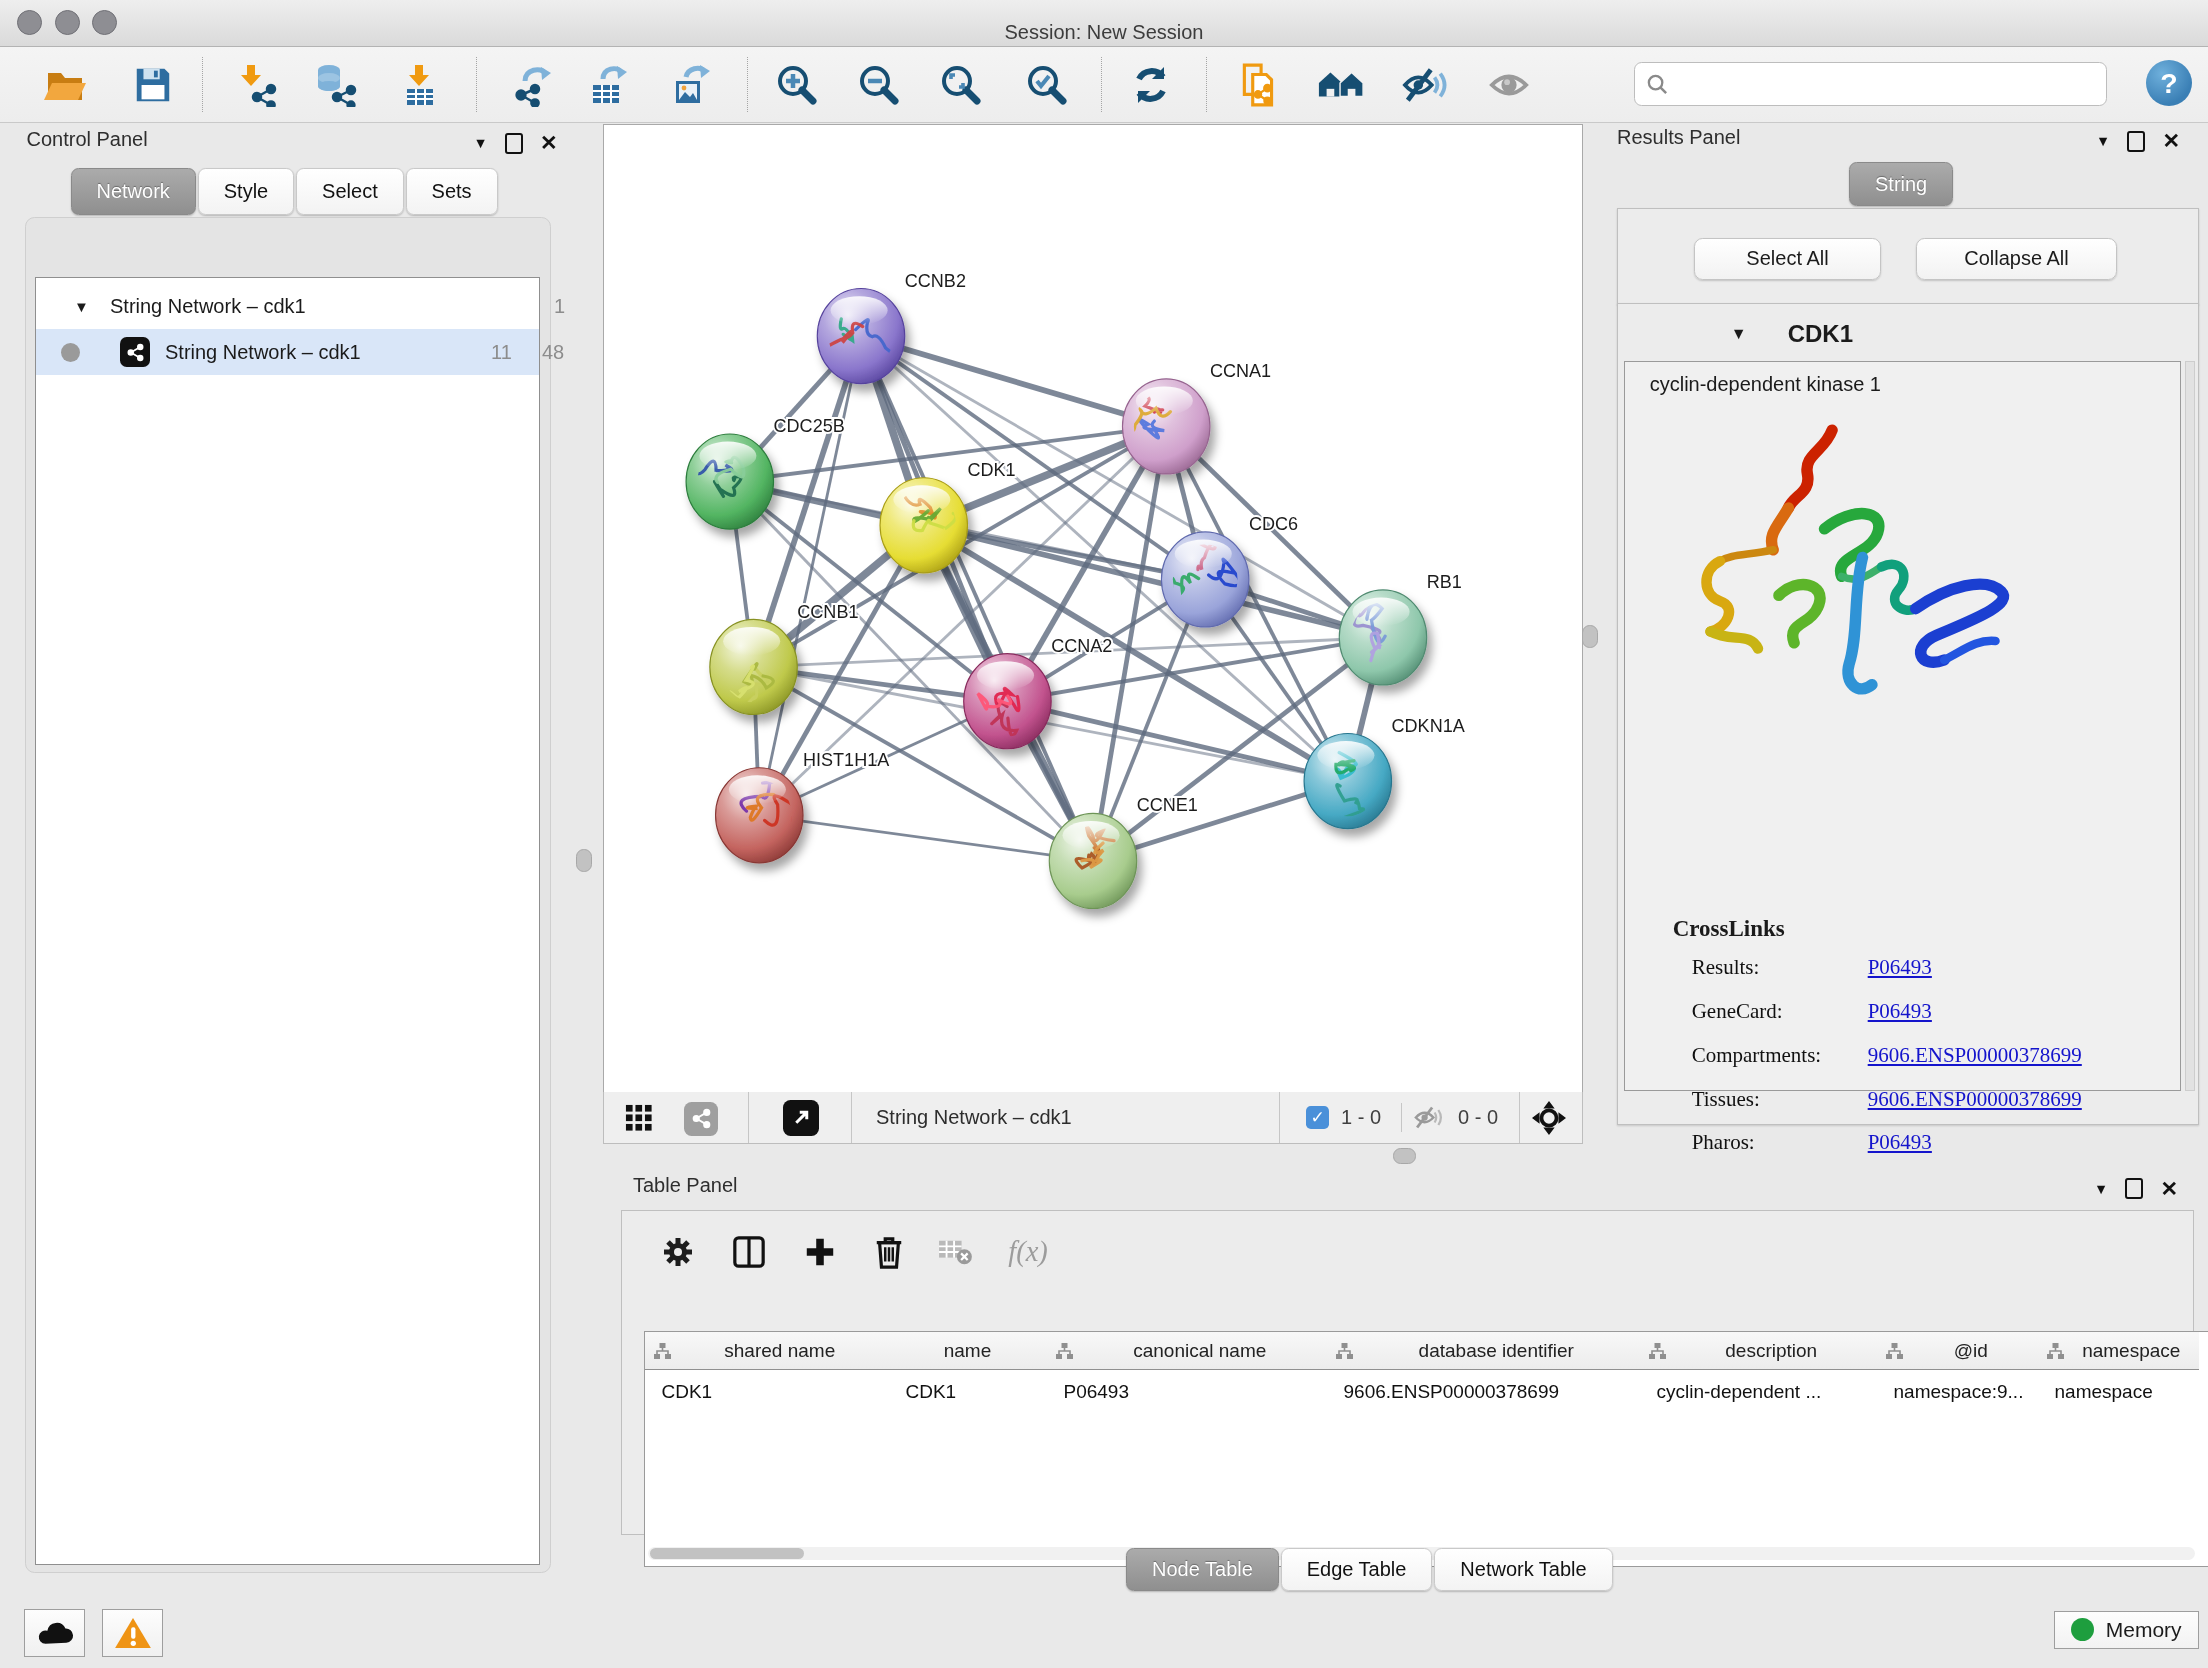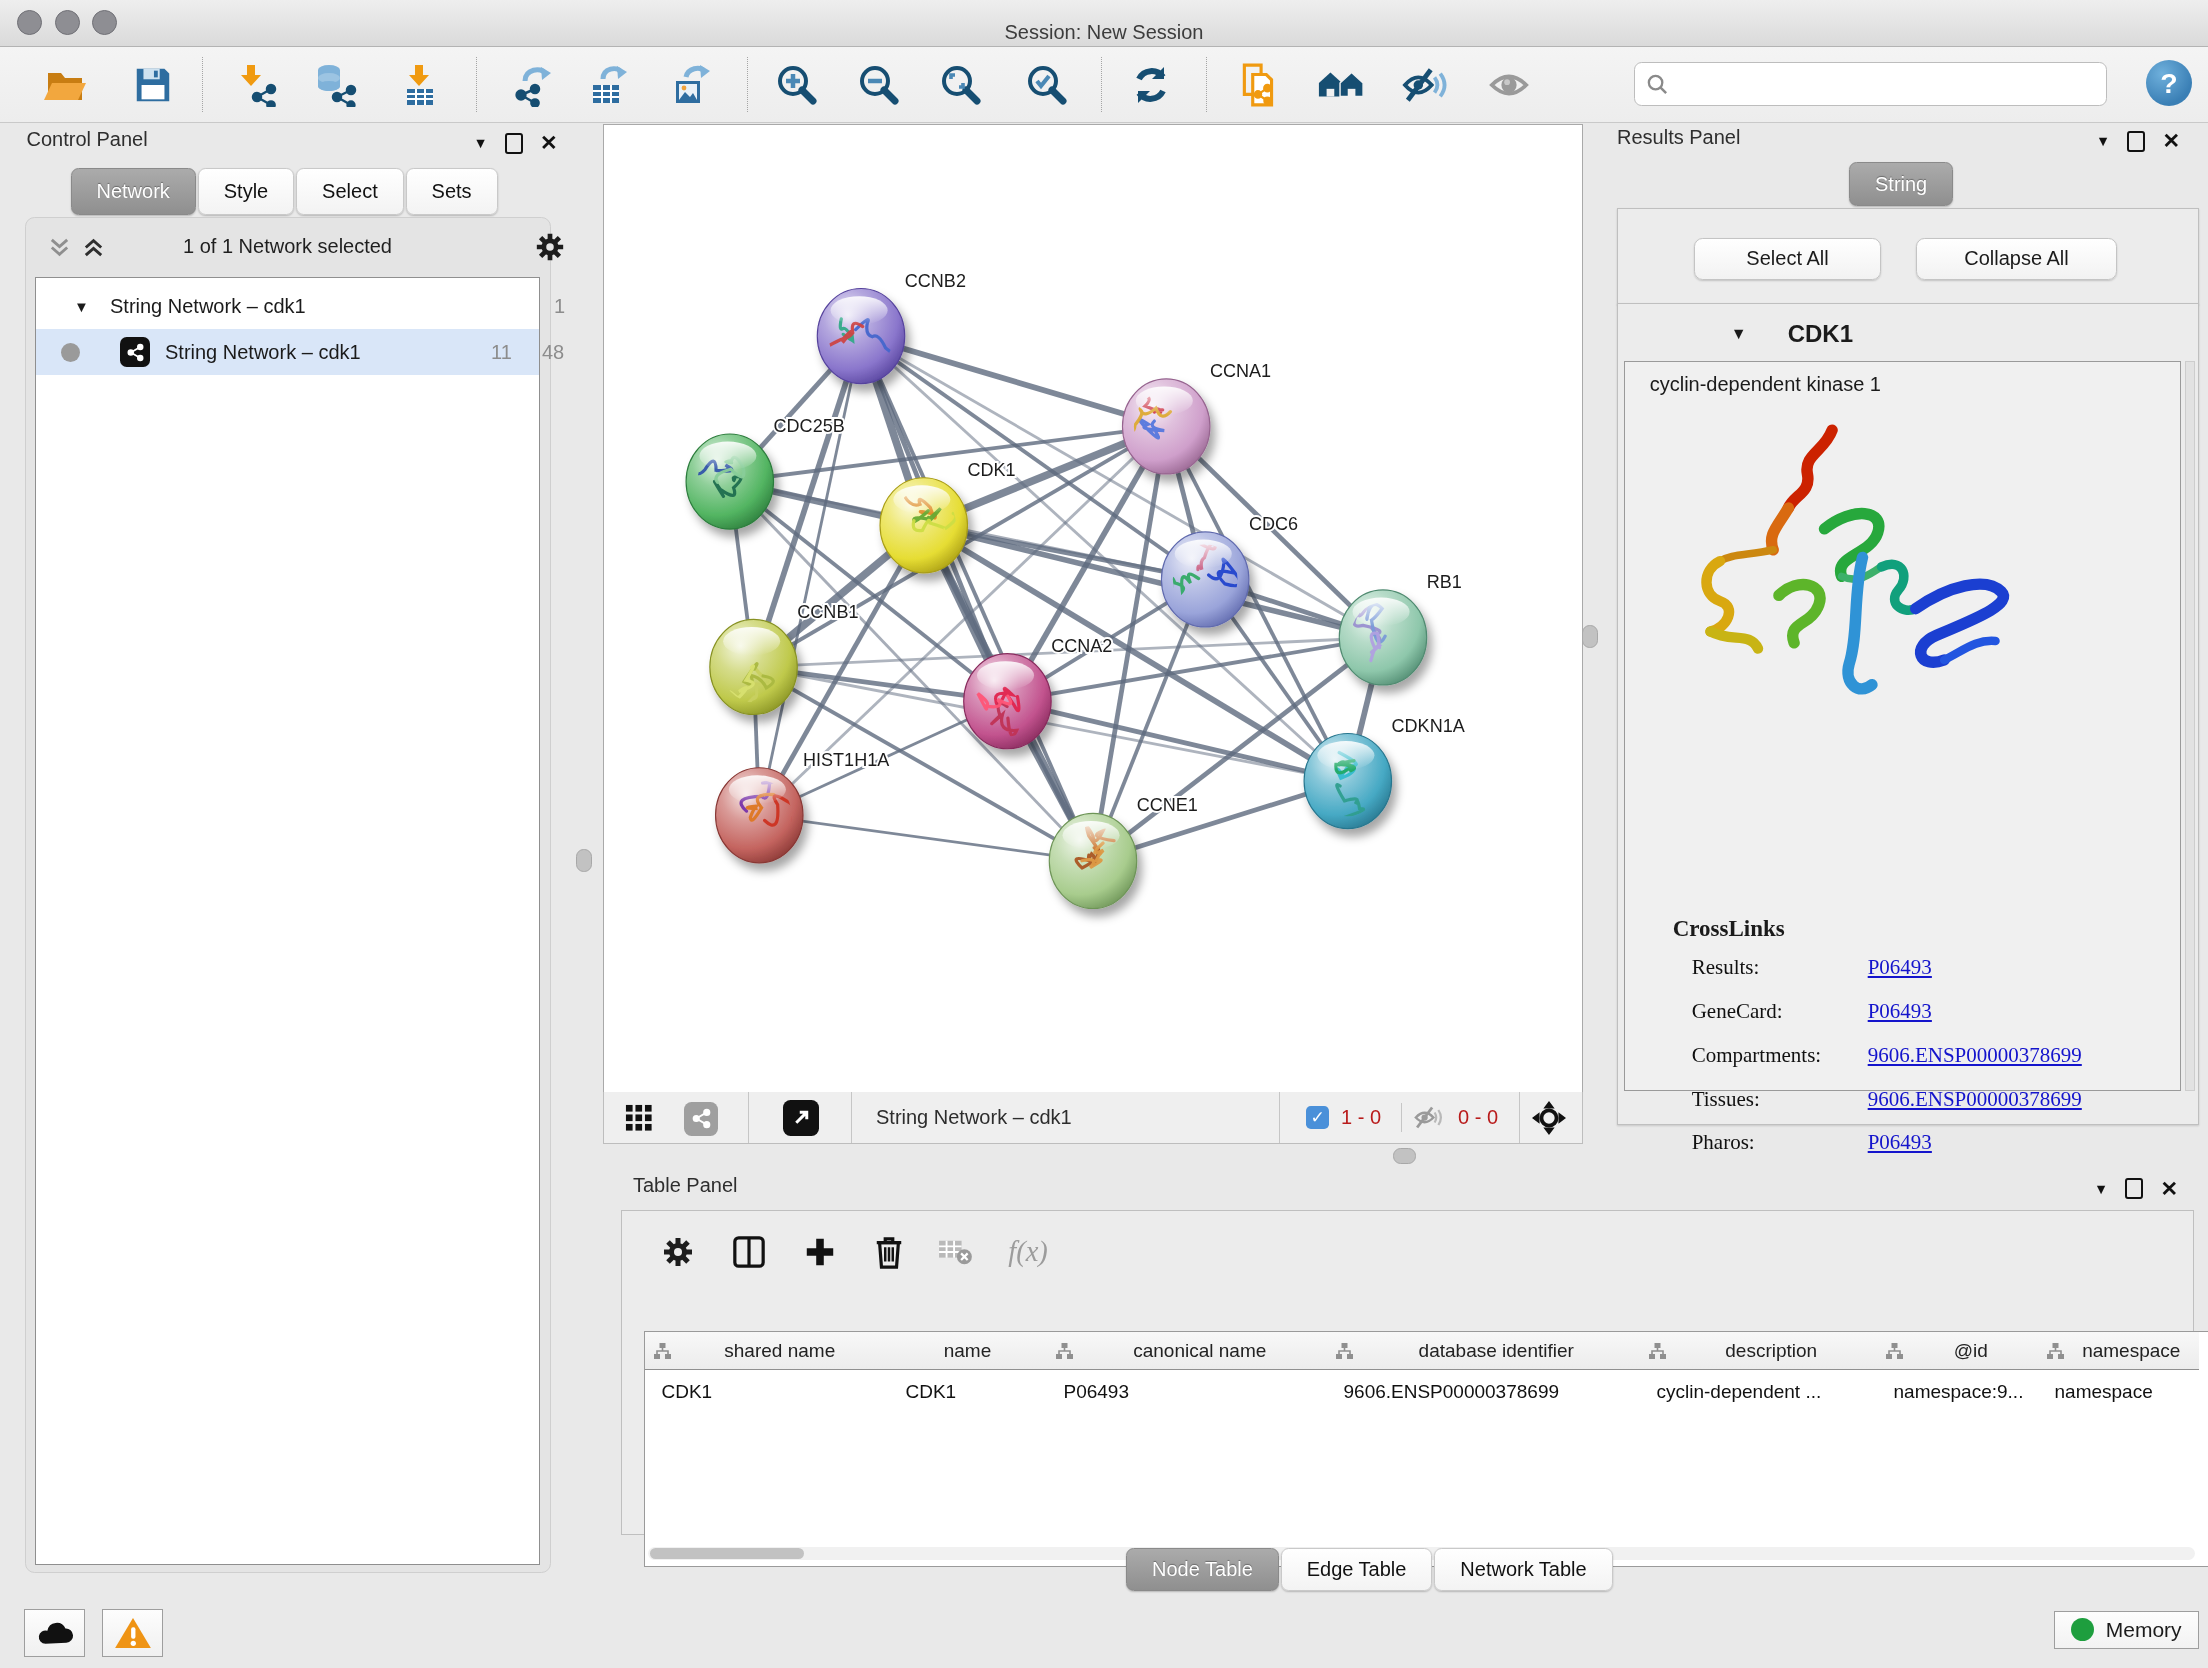--- a/index.html
+++ b/index.html
@@ -53,21 +53,21 @@
   .tree-row.selected{background:#d9e6f8;}
   .count{color:#8d8d8d;font-size:20px;}
   .share-sq{width:30px;height:30px;border-radius:6.7px;background:#111;display:flex;align-items:center;justify-content:center;}
 
   
   .network-view{position:absolute;left:603px;top:124px;width:978px;height:967px;background:#fff;border:1px solid #a9a9a9;}
   .net-status{position:absolute;left:603px;top:1092px;width:978px;height:51px;background:#efefef;
     border:1px solid #bdbdbd;border-top:none;display:block;}
   .ns-sep{position:absolute;top:0;height:100%;width:0;border-left:1px solid #c6c6c6;}
   .ns-text{position:absolute;top:0;height:51px;line-height:51px;font-size:20px;color:#2d2d2d;}
-  .ns-gray{color:#b91c1c;}
+  .ns-gray{color:#404040;}
   .checkbox{position:absolute;width:23px;height:23px;border-radius:4.8px;background:#4a90d9;color:#fff;
     font-size:17px;line-height:23px;text-align:center;top:14.3px;}
 
   .splitter-dot{position:absolute;width:14.3px;height:21px;border-radius:7.6px;background:#c2c2c2;border:1px solid #a8a8a8;}
   .splitter-dot.h{width:21px;height:14.3px;}
 
   
   .results-panel{position:absolute;left:1590px;top:124px;width:613px;height:1027px;}
   .rp-btnbox{position:absolute;left:27px;top:84px;width:580px;height:95px;background:#ececec;
     border:1px solid #bfbfbf;box-shadow:0 1px 1.9px rgba(0,0,0,.15);}
@@ -308,36 +308,20 @@
         <span>Style</span>
       </div>
     <div class="seg-tab">
         <span>Select</span>
       </div>
     <div class="seg-tab">
         <span>Sets</span>
       </div>
   </div>
   <div class="cp-box">
-    <div class="cp-subhead">
-      <svg class="abs" style="left:21px;top:17px" width="25" height="25" viewBox="0 0 26 26">
-        <path d="M5 5l8 7 8-7M5 13l8 7 8-7" fill="none" stroke="#8f8f8f" stroke-width="3"></path>
-      </svg>
-      <svg class="abs" style="left:55px;top:17px" width="25" height="25" viewBox="0 0 26 26">
-        <path d="M5 21l8-7 8 7M5 13l8-7 8 7" fill="none" stroke="#2e2e2e" stroke-width="3"></path>
-      </svg>
-      <span class="abs" style="left:0;width:100%;text-align:center;top:17px;font-size:20px;color:#1f1f1f">1 of 1 Network selected</span>
-      <svg class="abs" style="left:508px;top:13.3px" width="32" height="32" viewBox="0 0 34 34">
-        <g stroke="#1d1d1d" stroke-width="5">
-            <path d="M17 3v28M3 17h28M7 7l20 20M27 7 7 27"></path>
-          </g>
-        <circle cx="17" cy="17" r="9" fill="#1d1d1d"></circle>
-          <circle cx="17" cy="17" r="4" fill="#e4e4e4"></circle>
-      </svg>
-    </div>
     <div class="cp-list">
       <div class="tree-row" style="top:5.7px">
         <span class="abs" style="left:38px;font-size:15px">▼</span>
         <span class="abs" style="left:74px">String Network – cdk1</span>
         <span class="count abs" style="left:518px">1</span>
       </div>
       <div class="tree-row selected" style="top:51px">
         <span class="abs" style="left:25px;width:19px;height:19px;border-radius:50%;background:#9a9a9a"></span>
         <span class="share-sq abs" style="left:84px">
           <svg width="19" height="19" viewBox="0 0 24 24">

